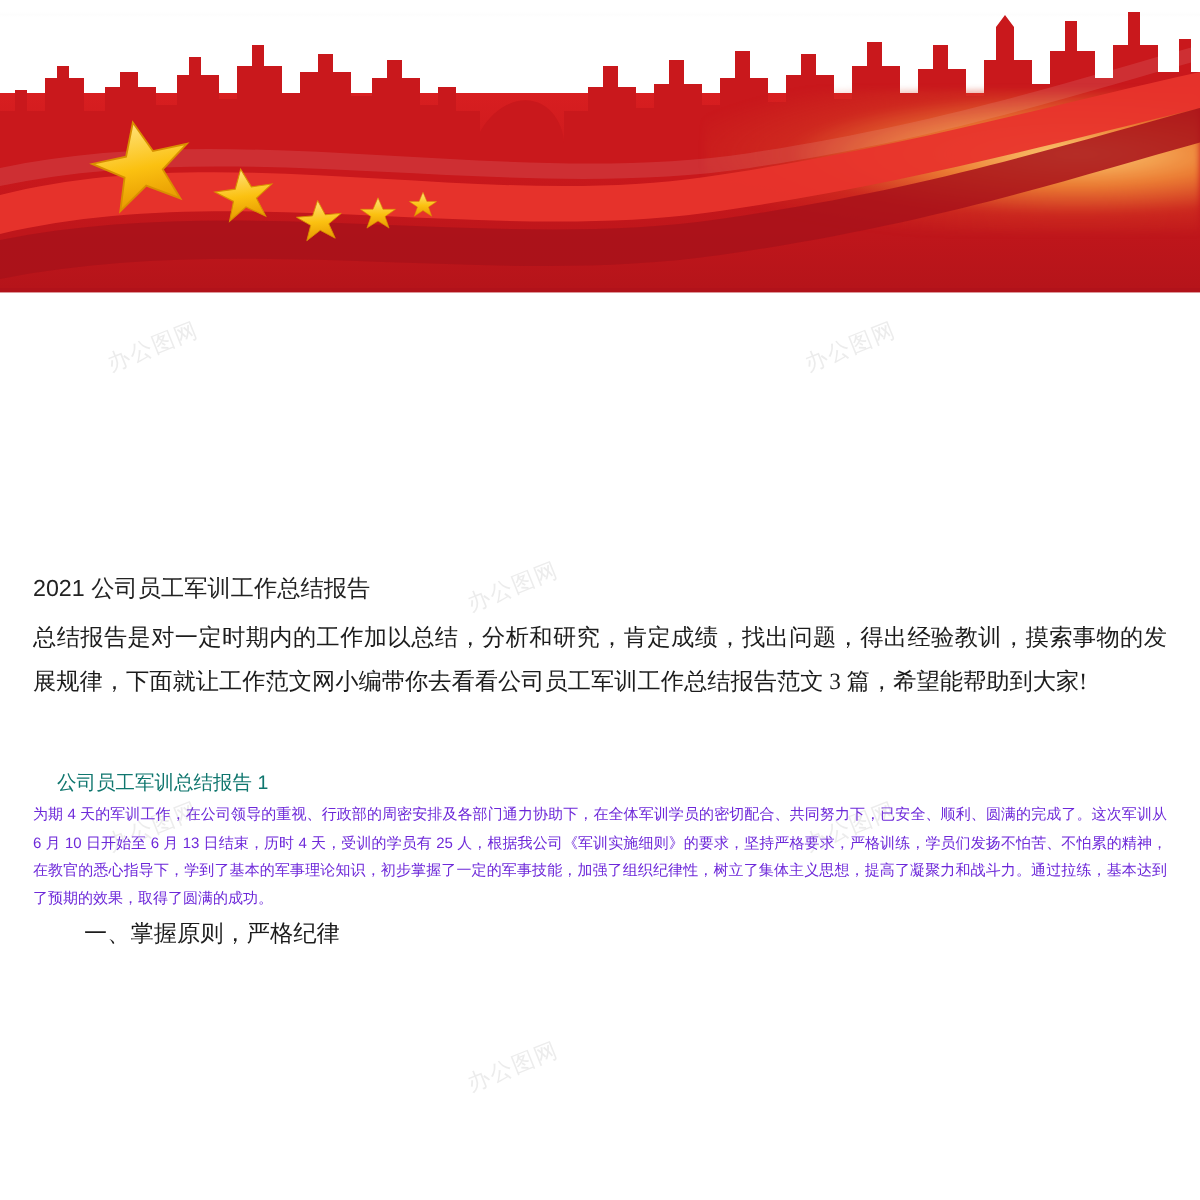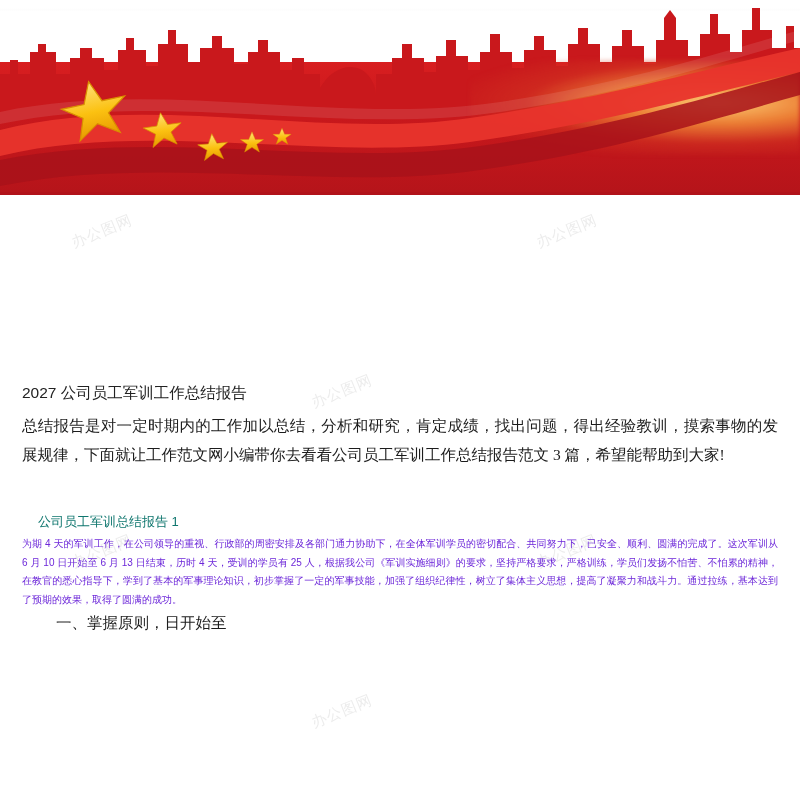--- a/index.html
+++ b/index.html
@@ -194,25 +194,25 @@
 <div class="watermark wm-big" style="left:70px;  top:222px;">办公图网</div>
 <div class="watermark wm-big" style="left:535px; top:222px;">办公图网</div>
 <div class="watermark wm-big" style="left:310px; top:382px;">办公图网</div>
 <div class="watermark wm-big" style="left:70px;  top:542px;">办公图网</div>
 <div class="watermark wm-big" style="left:535px; top:542px;">办公图网</div>
 <div class="watermark wm-big" style="left:310px; top:702px;">办公图网</div>
 
 <div class="doc">
   <div class="spacer-top"></div>
 
-  <div class="doc-title">2027 公司员工军训工作总结报告</div>
+  <div class="doc-title">2021 公司员工军训工作总结报告</div>
 
   <div class="doc-intro">总结报告是对一定时期内的工作加以总结，分析和研究，肯定成绩，找出问题，得出经验教训，摸索事物的发展规律，下面就让工作范文网小编带你去看看公司员工军训工作总结报告范文 3 篇，希望能帮助到大家!</div>
 
   <div class="gap"></div>
 
   <div class="section-heading">公司员工军训总结报告 1</div>
 
   <div class="body-para">为期 4 天的军训工作，在公司领导的重视、行政部的周密安排及各部门通力协助下，在全体军训学员的密切配合、共同努力下，已安全、顺利、圆满的完成了。这次军训从 6 月 10 日开始至 6 月 13 日结束，历时 4 天，受训的学员有 25 人，根据我公司《军训实施细则》的要求，坚持严格要求，严格训练，学员们发扬不怕苦、不怕累的精神，在教官的悉心指导下，学到了基本的军事理论知识，初步掌握了一定的军事技能，加强了组织纪律性，树立了集体主义思想，提高了凝聚力和战斗力。通过拉练，基本达到了预期的效果，取得了圆满的成功。</div>
 
 
-  <div class="sub-item">一、掌握原则，日开始至</div>
+  <div class="sub-item">一、掌握原则，严格纪律</div>
 </div>
 
 </body></html>

